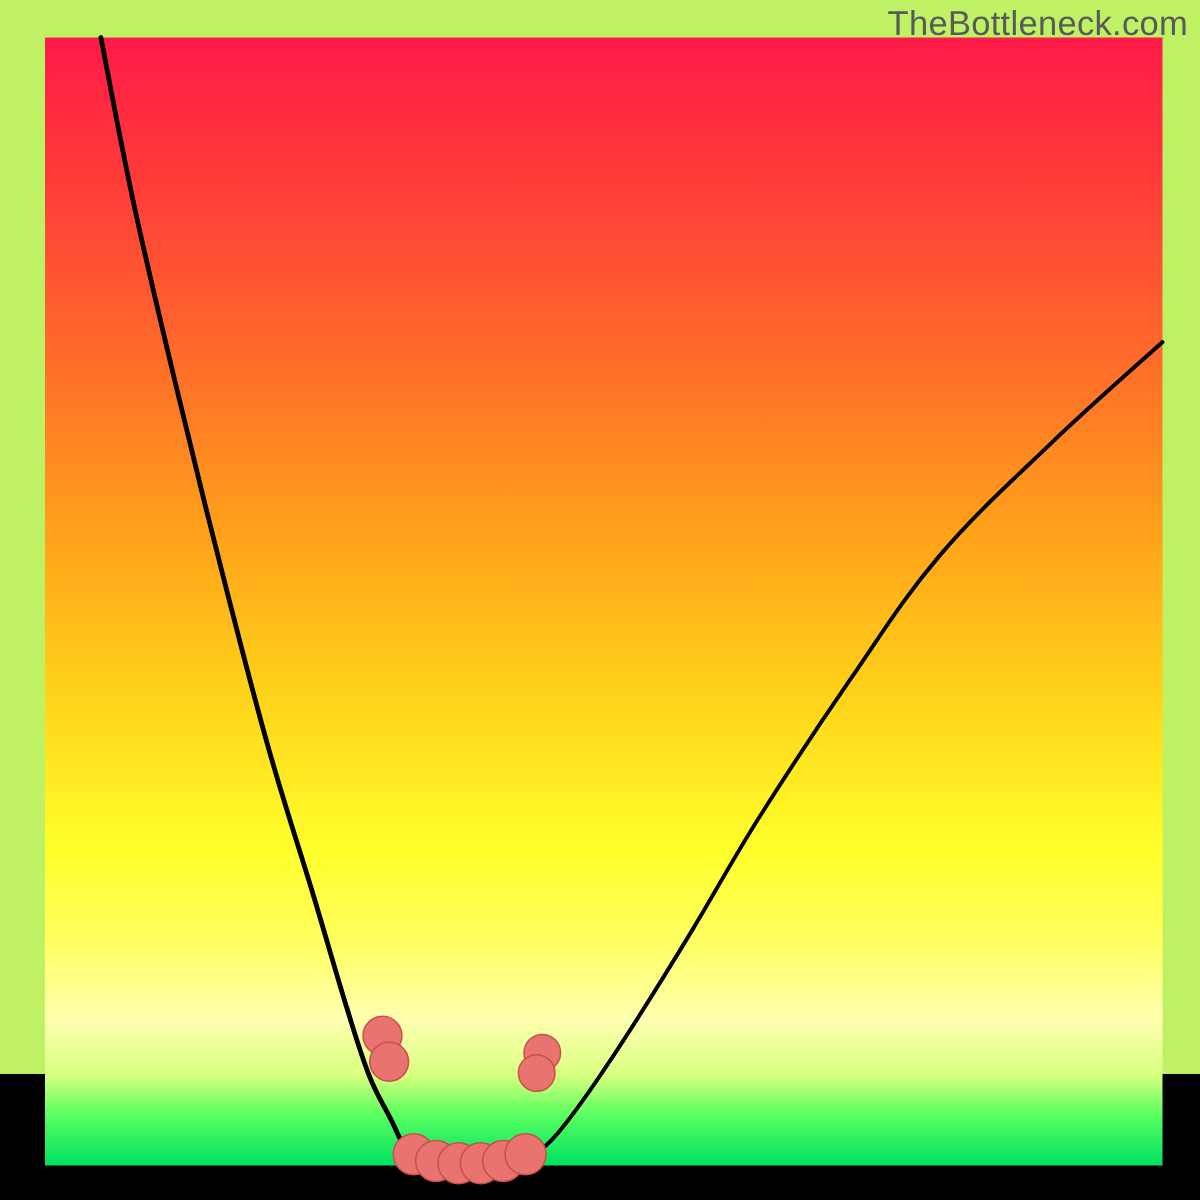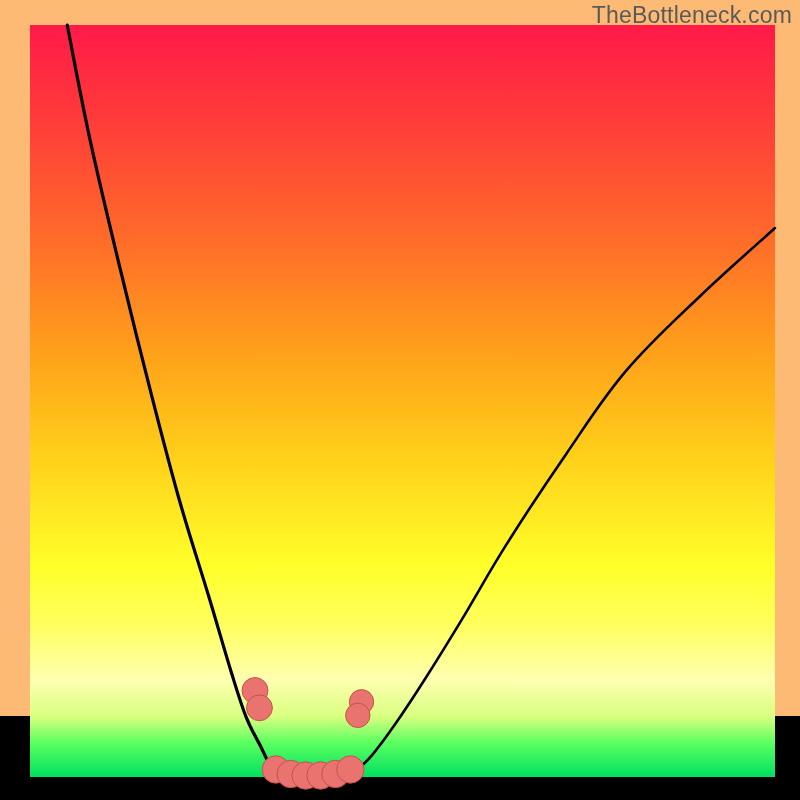--- a/index.html
+++ b/index.html
@@ -10,21 +10,21 @@
     background: #000;
     overflow: hidden;
     font-family: Arial, Helvetica, sans-serif;
   }
   .frame {
     position: absolute;
     left: 0;
     top: 0;
     width: 800px;
     height: 716px;
-    background: #fdba74;
+    background: #bef264;
   }
   .plot-area {
     position: absolute;
     left: 30px;
     top: 25px;
     width: 745px;
     height: 752px;
     background: linear-gradient(to bottom,
       #ff1a48 0%,
       #ff3a3a 12%,

